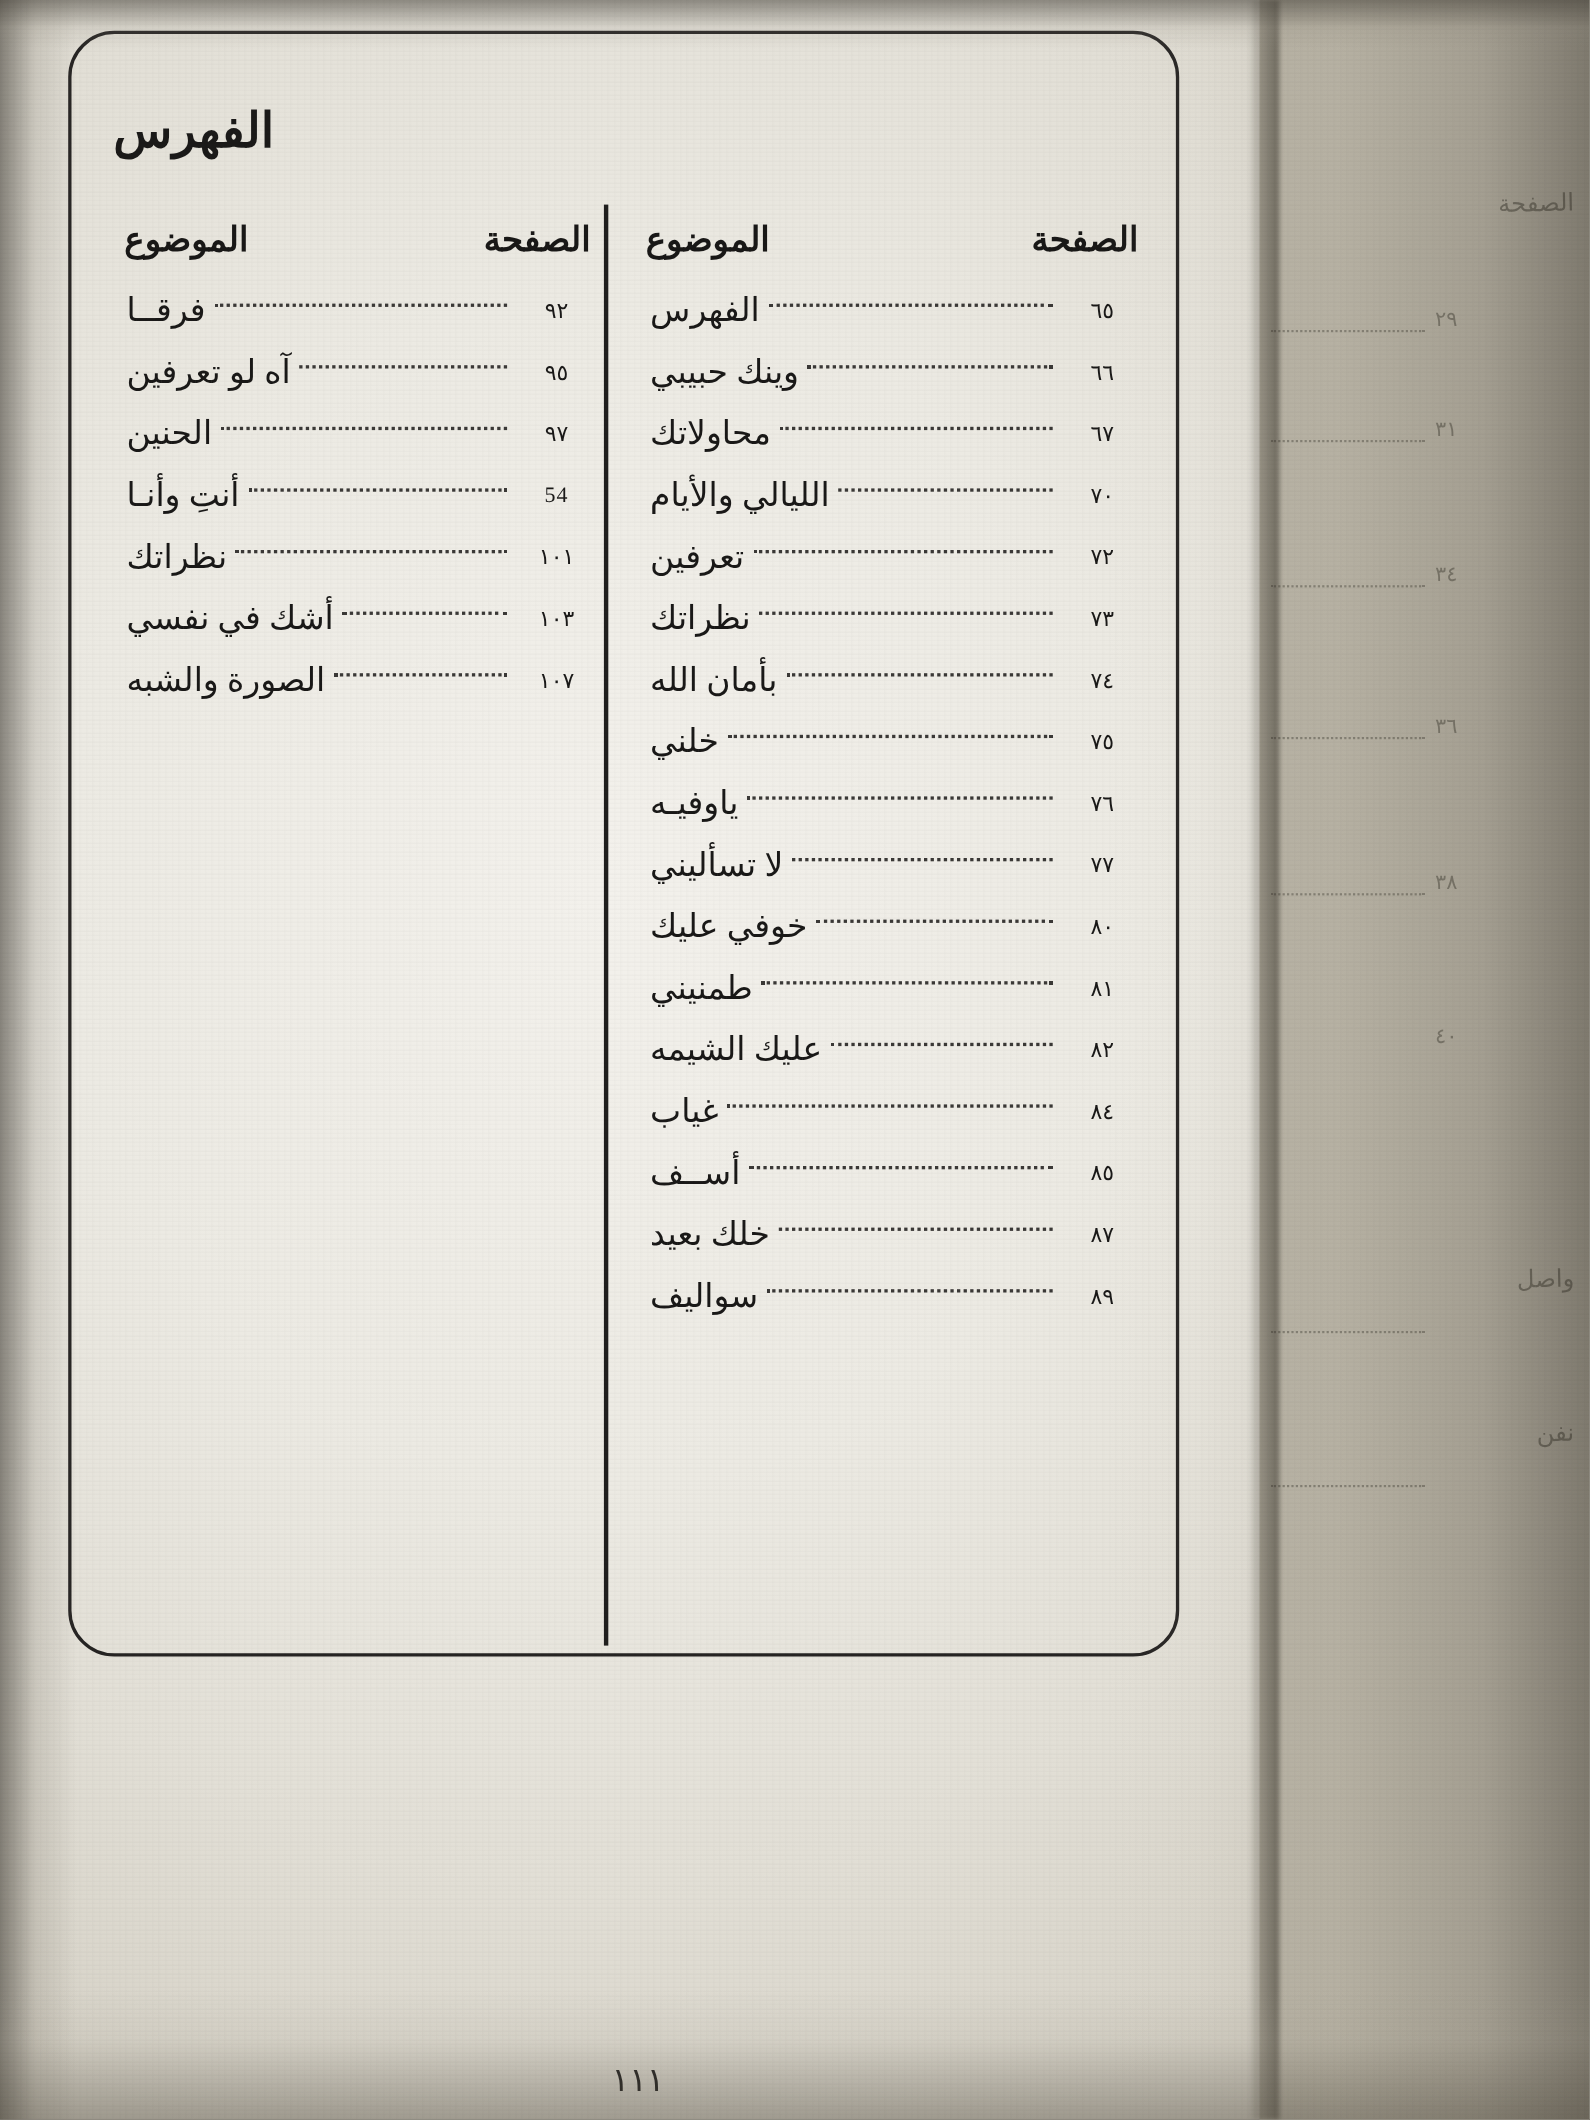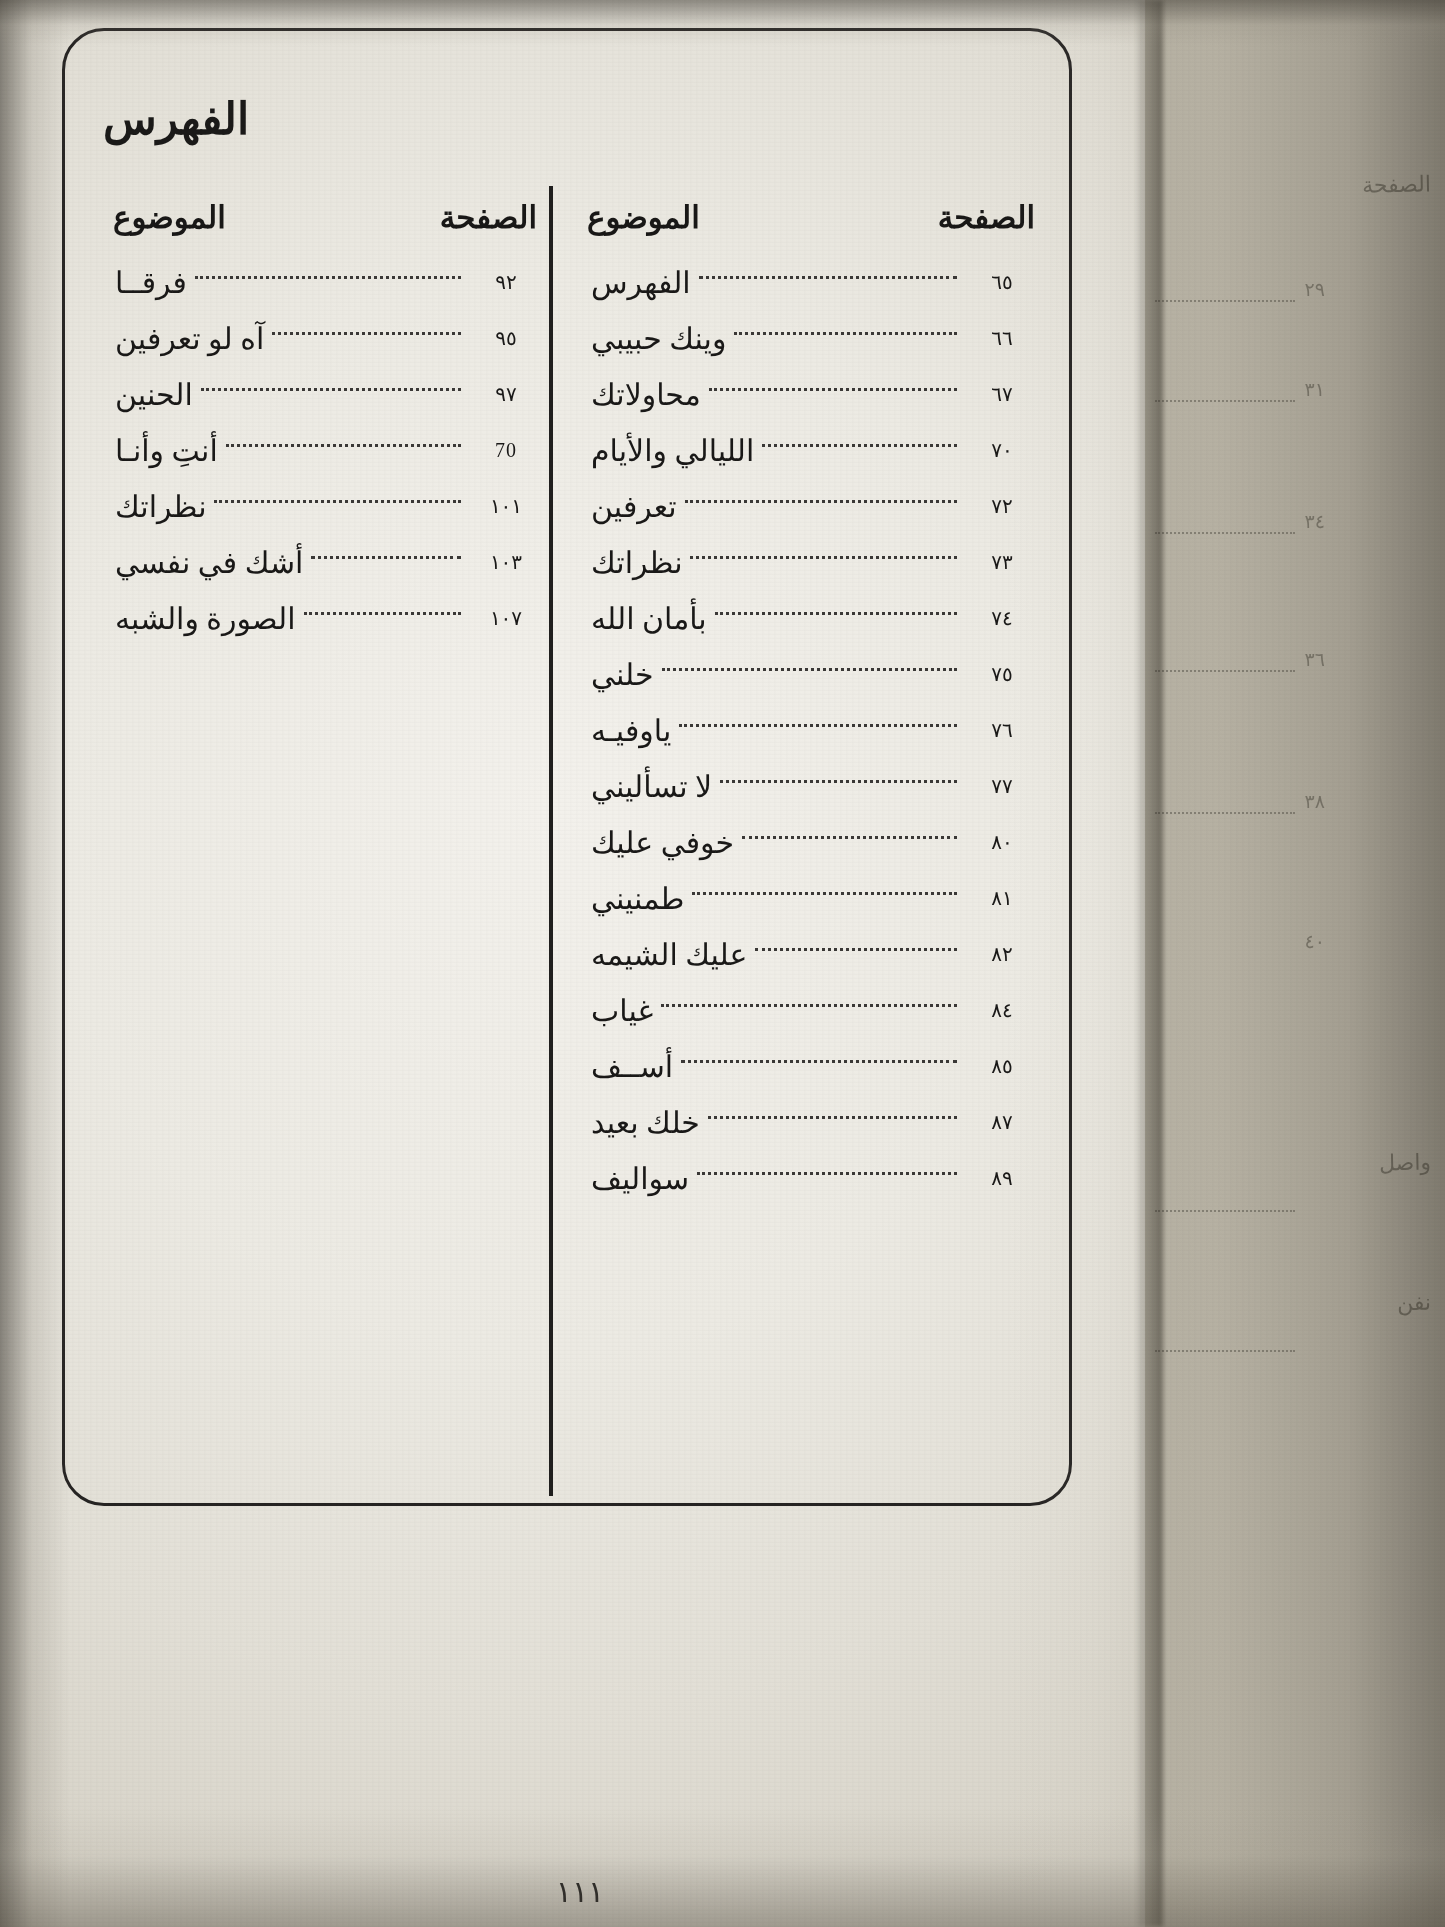--- a/index.html
+++ b/index.html
@@ -340,21 +340,21 @@
         <span class="page">٩٥</span>
         <span class="leader"></span>
         <span class="subject">آه لو تعرفين</span>
       </div>
       <div class="entry">
         <span class="page">٩٧</span>
         <span class="leader"></span>
         <span class="subject">الحنين</span>
       </div>
       <div class="entry">
-        <span class="page">70</span>
+        <span class="page">54</span>
         <span class="leader"></span>
         <span class="subject spaced">أنتِ وأنـا</span>
       </div>
       <div class="entry">
         <span class="page">١٠١</span>
         <span class="leader"></span>
         <span class="subject">نظراتك</span>
       </div>
       <div class="entry">
         <span class="page">١٠٣</span>

